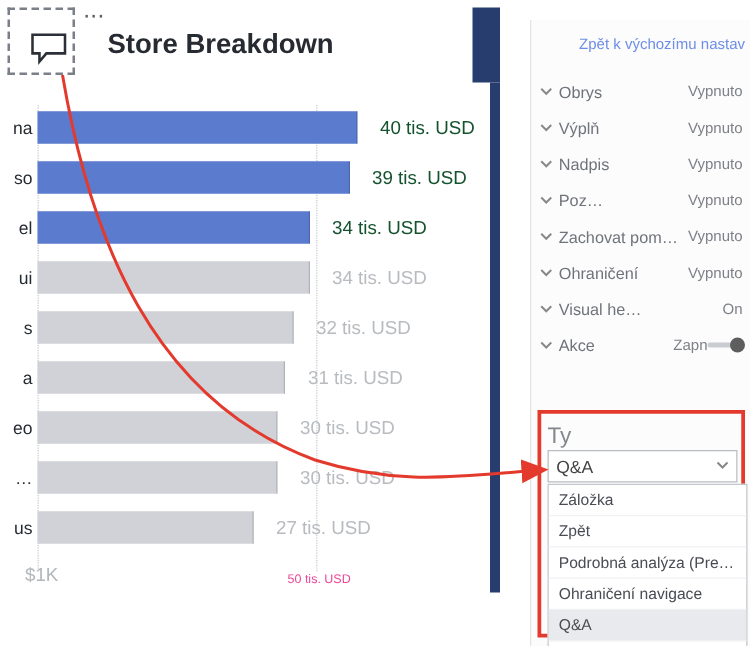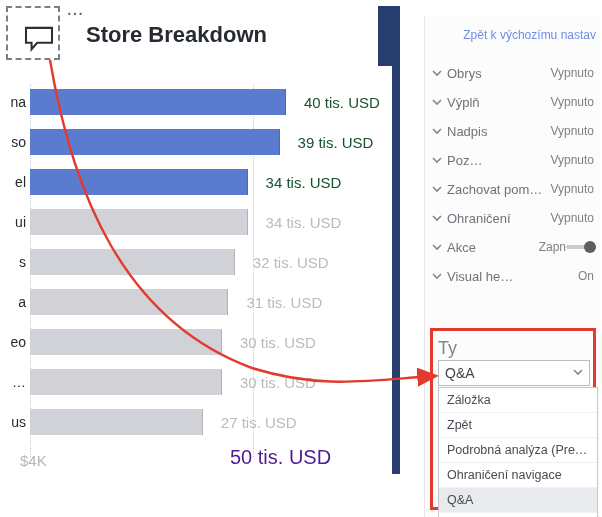--- a/index.html
+++ b/index.html
@@ -13,21 +13,21 @@
   .chat-icon { position: absolute; left: 16px; top: 18px; }
   .chat-icon svg { width: 30px; height: 26px; stroke: #2b2f36; fill: none; stroke-width: 2.2; }
   .dots { position: absolute; left: 66px; top: 2px; color: #5b5f66; font-size: 20px; line-height: 1; letter-spacing: -1px; }
   .title { position: absolute; left: 86px; top: 22px; font-size: 22px; font-weight: 600; color: #262b32; text-align: center; }
   .inner-border { position: absolute; left: 0; top: 66px; right: 24px; height: 408px; border-right: 8px solid #273d6e; }
   .navy-top { position: absolute; right: 24px; top: 6px; width: 22px; height: 60px; background: #273d6e; }
   .grid-v { position: absolute; top: 84px; bottom: 60px; width: 0; border-left: 1px dotted #c7c9cd; }
   .gv1 { left: 30px; }
   .gv2 { left: 253px; }
   .axis-x0 { position: absolute; bottom: 48px; left: 20px; font-size: 15px; color: #b3b6ba; }
-  .axis-x1 { position: absolute; bottom: 48px; left: 230px; font-size: 20px; color: #4c1d95; }
+  .axis-x1 { position: absolute; bottom: 48px; left: 230px; font-size: 10px; color: #ec4899; }
 
   .bars { position: absolute; left: 0; top: 82px; width: 452px; }
   .bar-row { position: relative; height: 40px; display: flex; align-items: center; }
   .bar-cat { position: absolute; left: -2px; width: 28px; text-align: right; font-size: 14px; color: #262b32; }
   .bar-gap { width: 30px; }
   .bar-rect { height: 26px; border-right: 1px solid rgba(0,0,0,.15); }
   .bar-label { margin-left: 18px; font-size: 15px; color: #14532d; }
   .subtle .bar-label { color: #b8bbbf; }
   .c-primary { background: #5b7bcf; }
   .c-muted { background: #d0d2d8; }
@@ -129,21 +129,21 @@
           <div class="bar-label">30 tis. USD</div>
         </div>
         <div class="bar-row subtle">
           <div class="bar-cat">us</div>
           <div class="bar-gap"></div>
           <div class="bar-rect c-muted" style="width: 172.8px;"></div>
           <div class="bar-label">27 tis. USD</div>
         </div>
       </div>
 
-  <div class="axis-x0">$4K</div>
+  <div class="axis-x0">$1K</div>
   <div class="axis-x1">50 tis. USD</div>
 </div>
 
 <div class="right-col">
   <div class="reset-link">Zpět k výchozímu nastav</div>
   <div class="sections">
         <div class="sect">
           <span class="chev">
             <svg viewBox="0 0 10 10">
               <path d="M1 3 L5 7 L9 3"></path>
@@ -189,42 +189,42 @@
           <span class="state">Vypnuto</span>
         </div>
         <div class="sect">
           <span class="chev">
             <svg viewBox="0 0 10 10">
               <path d="M1 3 L5 7 L9 3"></path>
             </svg>
           </span>
           <span class="lbl">Ohraničení</span>
           <span class="state">Vypnuto</span>
+        </div>
+        <div class="sect">
+          <span class="chev">
+            <svg viewBox="0 0 10 10">
+              <path d="M1 3 L5 7 L9 3"></path>
+            </svg>
+          </span>
+          <span class="lbl">Visual he…</span>
+          <span class="state">On</span>
         </div>
         <div class="sect">
           <span class="chev">
             <svg viewBox="0 0 10 10">
               <path d="M1 3 L5 7 L9 3"></path>
             </svg>
           </span>
           <span class="lbl">Akce</span>
           <span class="state">Zapn</span>
           <span class="toggle">
             <span class="track"></span>
             <span class="knob"></span>
           </span>
-        </div>
-        <div class="sect">
-          <span class="chev">
-            <svg viewBox="0 0 10 10">
-              <path d="M1 3 L5 7 L9 3"></path>
-            </svg>
-          </span>
-          <span class="lbl">Visual he…</span>
-          <span class="state">On</span>
         </div>
       </div>
 </div>
 
 <div class="callout-box callout-a"></div>
 <div class="ty-label">Ty</div>
 <div class="dd">
   <span class="val">Q&amp;A</span>
   <span class="car"><svg viewBox="0 0 10 10">
           <path d="M1 3 L5 7 L9 3"></path>

